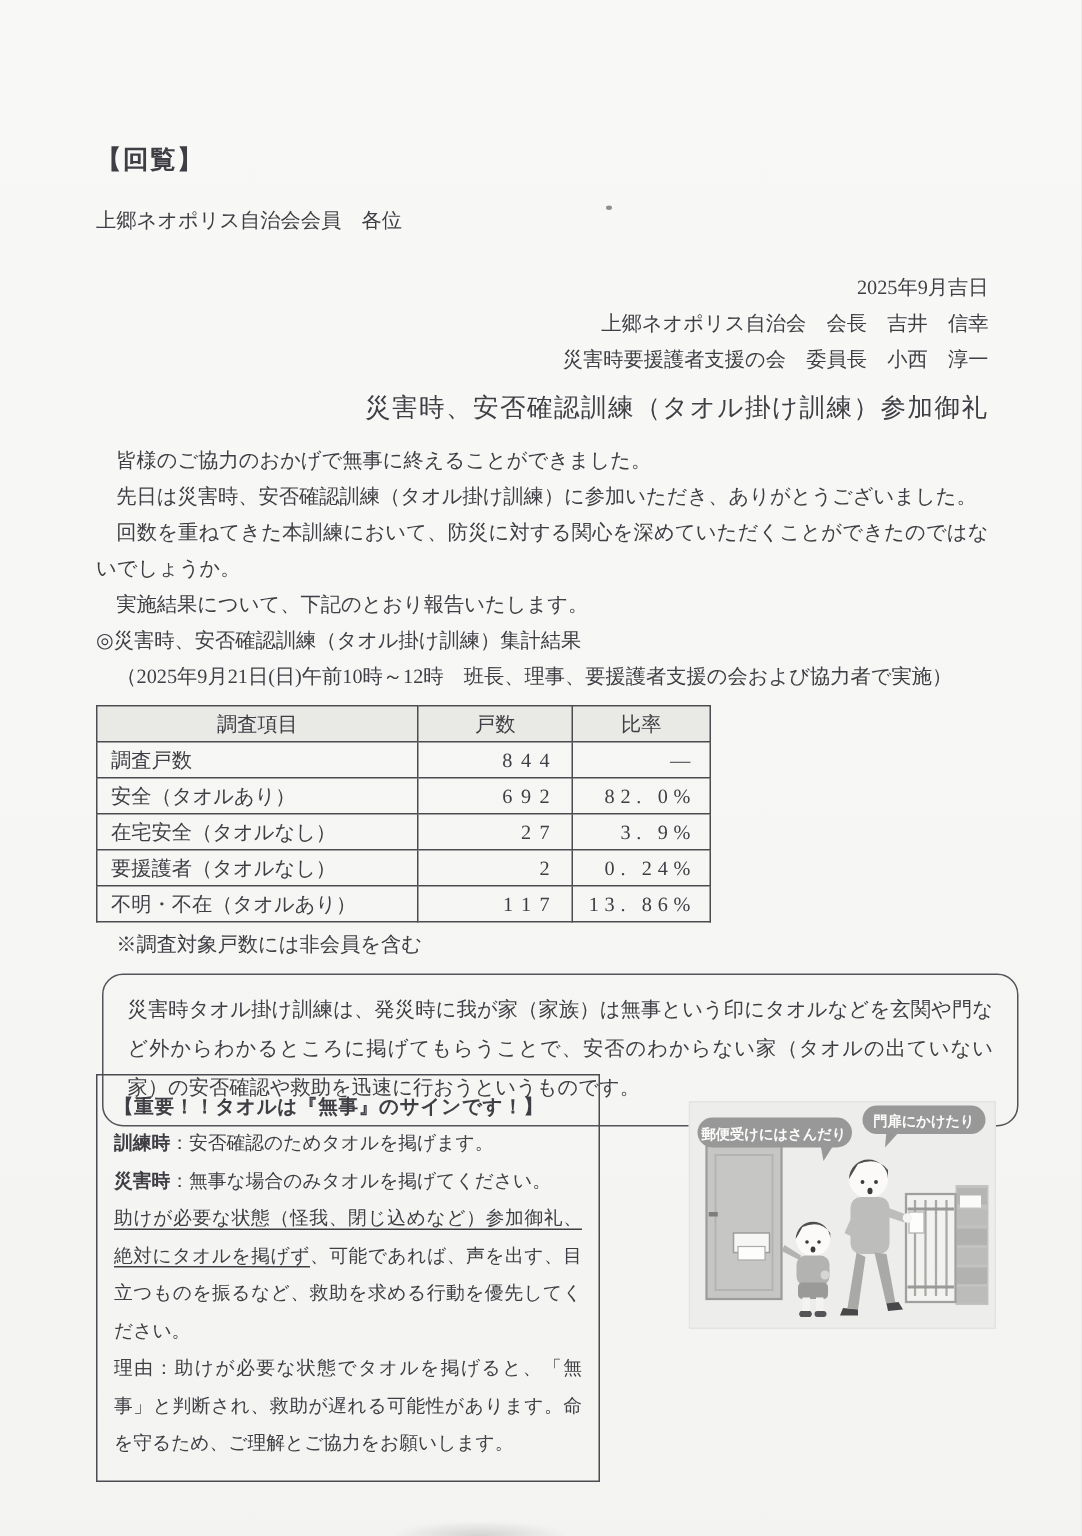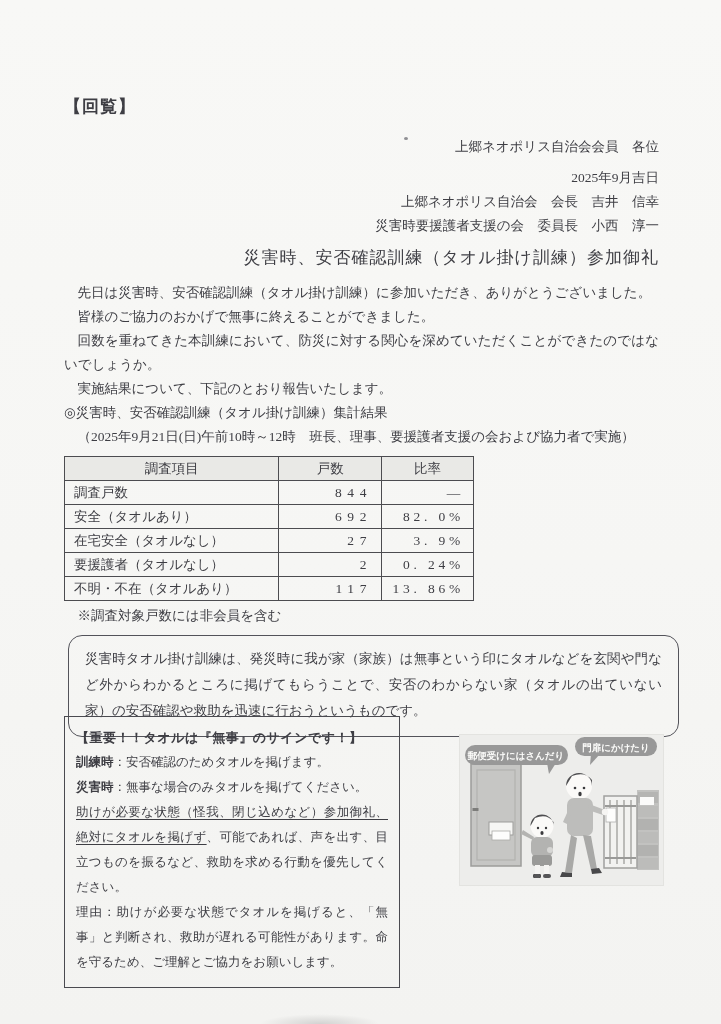--- a/index.html
+++ b/index.html
@@ -5,22 +5,22 @@
   * { margin:0; padding:0; box-sizing:border-box; }
   html,body { background:#e9e9e7; }
   body { font-family:"Liberation Serif","DejaVu Serif",serif; }
   .page {
     position:relative; width:721px; height:1024px; margin:0 auto;
     background:linear-gradient(180deg,#f8f8f6 0%,#f6f6f4 55%,#f3f3f1 100%);
     color:#3e3e44; overflow:hidden;
   }
   .content { position:absolute; left:64px; right:62px; top:95px; font-size:13.5px; }
   .kairan { font-size:17px; font-weight:bold; letter-spacing:1px; }
-  .addressee { margin-top:20px; font-size:13.5px;text-align:right; }
-  .sender-block { margin-top:10px; text-align:right; line-height:24px; font-size:13.5px; }
+  .addressee { margin-top:20px; font-size:13.5px; }
+  .sender-block { margin-top:24px; text-align:right; line-height:24px; font-size:13.5px; }
   .doc-title { margin-top:8px; text-align:right; font-size:17px; letter-spacing:1px; }
   .body-paras { margin-top:12px; line-height:24px; text-align:justify; }
   .body-paras p { text-indent:1em; }
   .results-heading { line-height:24px; }
   .results-schedule { line-height:24px; text-indent:1em; }
 
   table.results {
     margin-top:7px; border-collapse:collapse; width:410px;
     font-size:13.5px; color:#3e3e44;
   }
@@ -73,22 +73,22 @@
 
     <div class="sender-block">
       <div>2025年9月吉日</div>
       <div>上郷ネオポリス自治会　会長　吉井　信幸</div>
       <div>災害時要援護者支援の会　委員長　小西　淳一</div>
     </div>
 
     <div class="doc-title">災害時、安否確認訓練（タオル掛け訓練）参加御礼</div>
 
     <div class="body-paras">
+      <p>皆様のご協力のおかげで無事に終えることができました。</p>
       <p>先日は災害時、安否確認訓練（タオル掛け訓練）に参加いただき、ありがとうございました。</p>
-      <p>皆様のご協力のおかげで無事に終えることができました。</p>
       <p>回数を重ねてきた本訓練において、防災に対する関心を深めていただくことができたのではないでしょうか。</p>
       <p>実施結果について、下記のとおり報告いたします。</p>
     </div>
 
     <div class="results-heading">◎災害時、安否確認訓練（タオル掛け訓練）集計結果</div>
     <div class="results-schedule">（2025年9月21日(日)午前10時～12時　班長、理事、要援護者支援の会および協力者で実施）</div>
 
     <table class="results">
       <thead>
         <tr>

